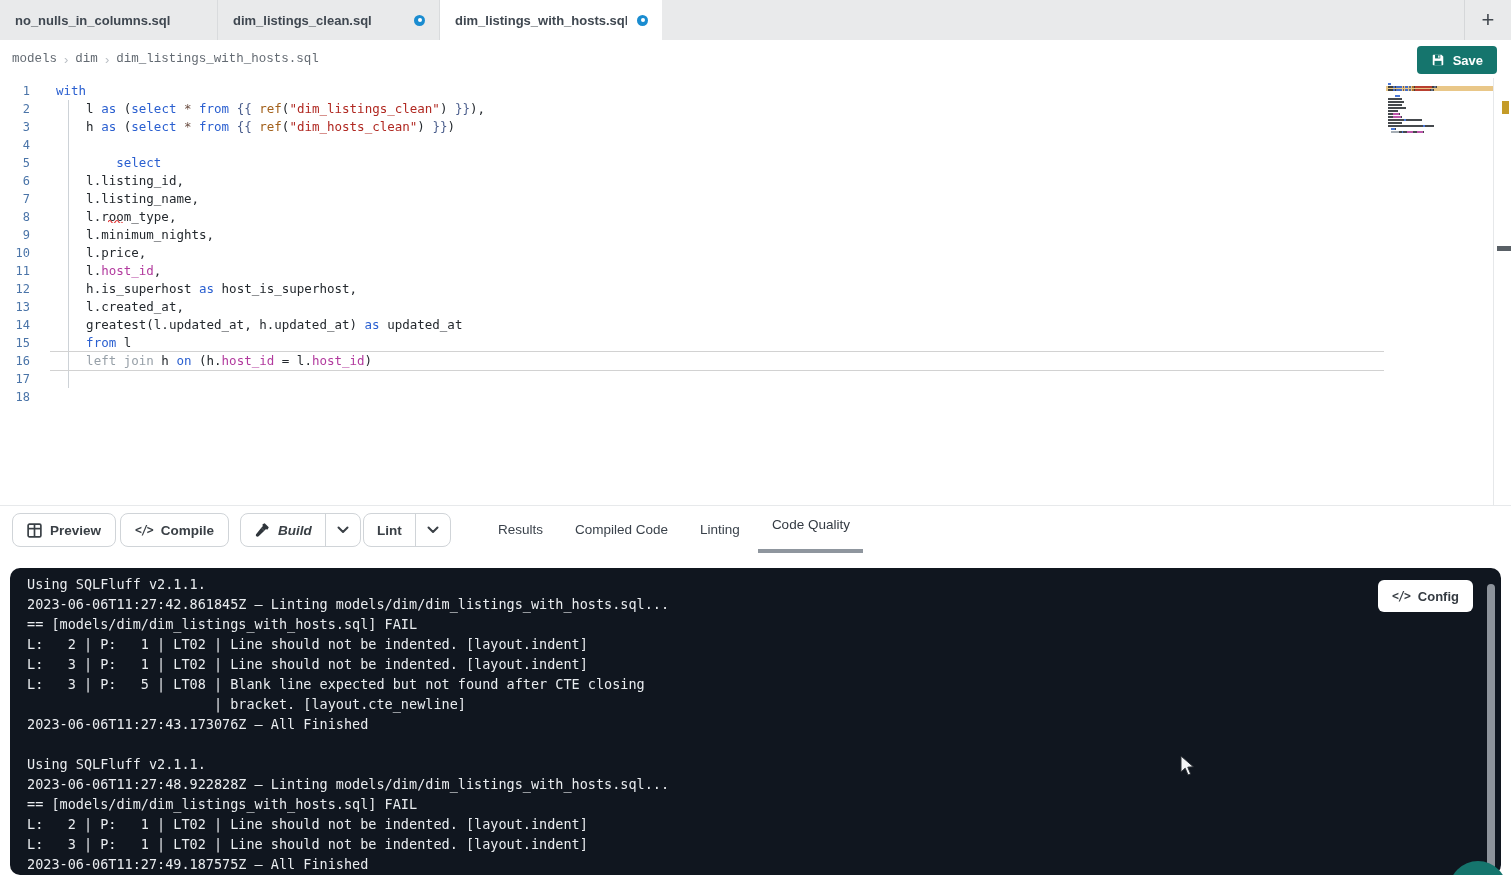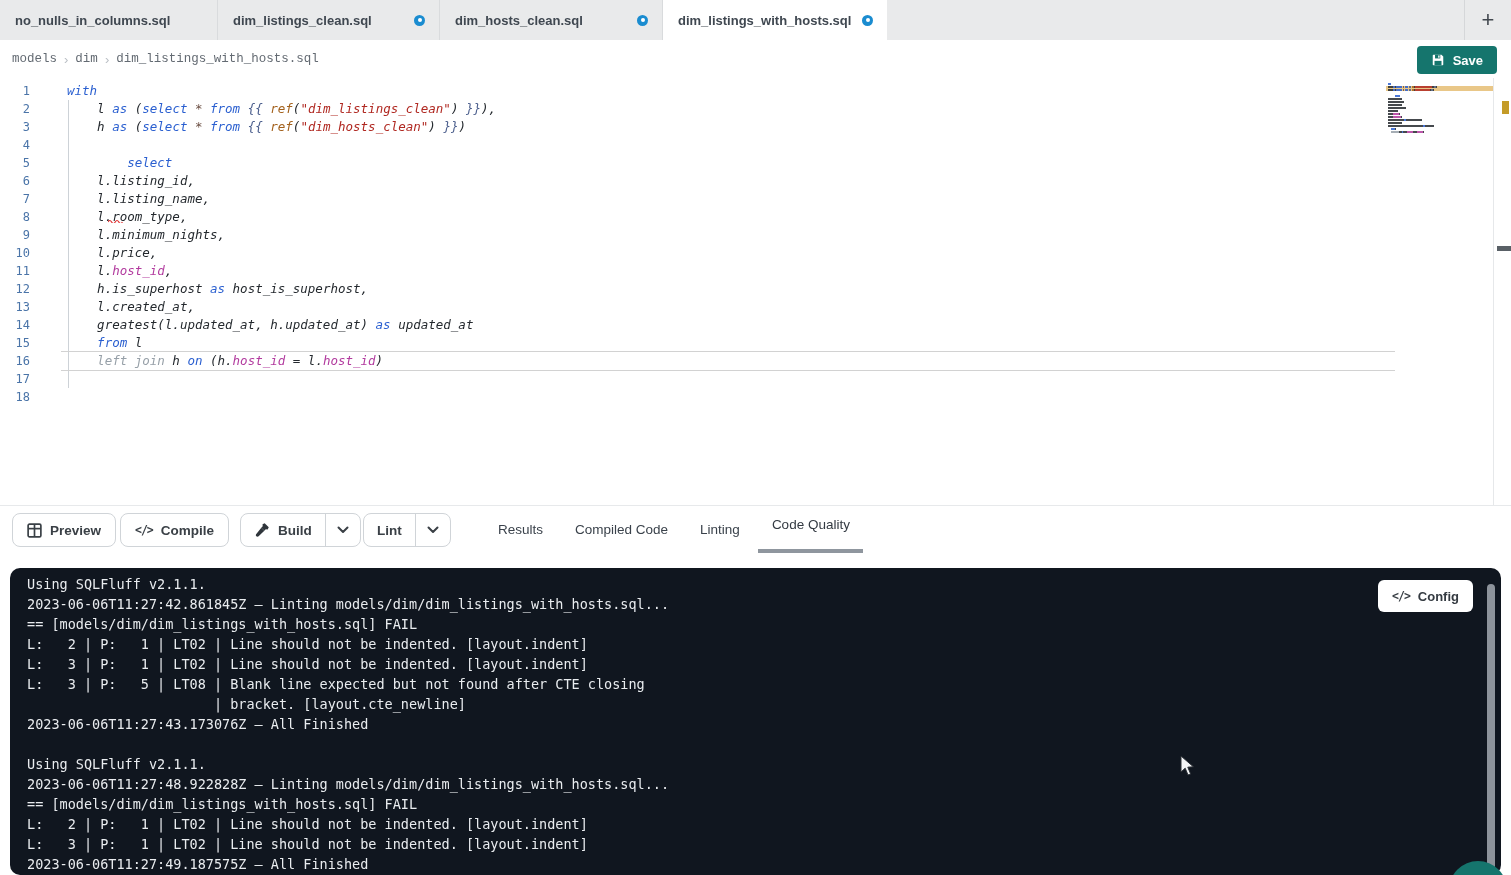--- a/index.html
+++ b/index.html
@@ -30,21 +30,21 @@
   .crumb-sep{margin:0 7px;color:#b9bec4;font-size:13px;}
   .save-btn{position:absolute;right:14px;top:6px;height:28px;padding:0 14px;background:#15756d;border:none;border-radius:4px;
             display:flex;align-items:center;gap:8px;color:#fff;font-size:13px;font-weight:600;cursor:pointer;
             font-family:"Liberation Sans",sans-serif;}
 
   
   .editor{position:absolute;top:78px;left:0;right:0;height:427px;background:#fff;overflow:hidden;}
   .gutter{position:absolute;left:0;top:4px;width:30px;text-align:right;
           font-family:"DejaVu Sans Mono",monospace;font-size:12px;color:#4a74a8;}
   .gutter div{height:18px;line-height:18px;}
-  .code-area{position:absolute;left:67px;top:4px;right:130px;cursor:text;font-style:italic;}
+  .code-area{position:absolute;left:56px;top:4px;right:130px;cursor:text;}
   .line{height:18px;line-height:18px;font-family:"DejaVu Sans Mono",monospace;font-size:12.5px;white-space:pre;color:#24292e;}
   .line.current{margin-left:-6px;padding-left:6px;width:1328px;box-shadow:0 -1px 0 #d2d2d2,0 1px 0 #d2d2d2;}
   .indent-guide{position:absolute;left:68px;top:22px;height:288px;border-left:1px solid #cdd2d7;}
   .squiggle{position:absolute;left:108px;top:131px;}
   .minimap{position:absolute;left:1388px;top:5px;width:104px;}
   .mm-row{height:2px;margin-bottom:1px;white-space:nowrap;font-size:0;}
   .mm-seg{display:inline-block;height:2px;opacity:.85;}
   .mm-highlight{position:absolute;left:1386px;top:8px;width:107px;height:5px;background:#e9c788;}
   .ruler-border{position:absolute;left:1493px;top:0;bottom:0;border-left:1px solid #e6e8ea;}
   .ruler-gold{position:absolute;left:1502px;top:23px;width:7px;height:13px;background:#c49b28;}
@@ -82,26 +82,20 @@
 
 <div id="app">
 
   <div class="tabbar">
     <div class="tabs">
         <div class="tab">
           <span class="tab-label">no_nulls_in_columns.sql</span>
         </div>
         <div class="tab">
           <span class="tab-label">dim_listings_clean.sql</span>
-          <span class="tab-dot" style="background: rgb(26, 140, 208);">
-            <span class="tab-dot-core"></span>
-          </span>
-        </div>
-        <div class="tab">
-          <span class="tab-label">dim_hosts_clean.sql</span>
           <span class="tab-dot" style="background: rgb(26, 140, 208);">
             <span class="tab-dot-core"></span>
           </span>
         </div>
         <div class="tab active">
           <span class="tab-label">dim_listings_with_hosts.sql</span>
           <span class="tab-dot" style="background: rgb(26, 140, 208);">
             <span class="tab-dot-core"></span>
           </span>
         </div>
@@ -210,21 +204,21 @@
         <line x1="1.2" y1="6" x2="14.8" y2="6" stroke="#3a4046" stroke-width="1.8"></line>
       </svg>
       <span>Preview</span>
     </button>
 
     <button class="btn" style="left:120px;">
       <span class="code-glyph">&lt;/&gt;</span>
       <span>Compile</span>
     </button>
 
-    <div class="btn-group" style="left:240px;">
+    <div class="btn-group" style="left:240px;font-style:italic;">
       <div class="btn-main">
         <svg width="16" height="16" viewBox="0 0 18 18">
           <path d="M9.6 2.6 L12 1.4 L16.6 6 L15.4 8.4 L13.2 8.2 L11.6 9.8 L8.2 6.4 L9.8 4.8 Z" fill="#2f353b"></path>
           <path d="M8.2 6.4 L11.6 9.8 L5.2 16 C4.5 16.7 3.3 16.7 2.6 16 C1.9 15.3 1.9 14.1 2.6 13.4 Z" fill="#2f353b"></path>
         </svg>
         <span>Build</span>
       </div>
       <div class="btn-caret">
         <svg width="12" height="8" viewBox="0 0 12 8">
           <polyline points="1.5,1.5 6,6 10.5,1.5" fill="none" stroke="#3a4046" stroke-width="2" stroke-linecap="round" stroke-linejoin="round"></polyline>

